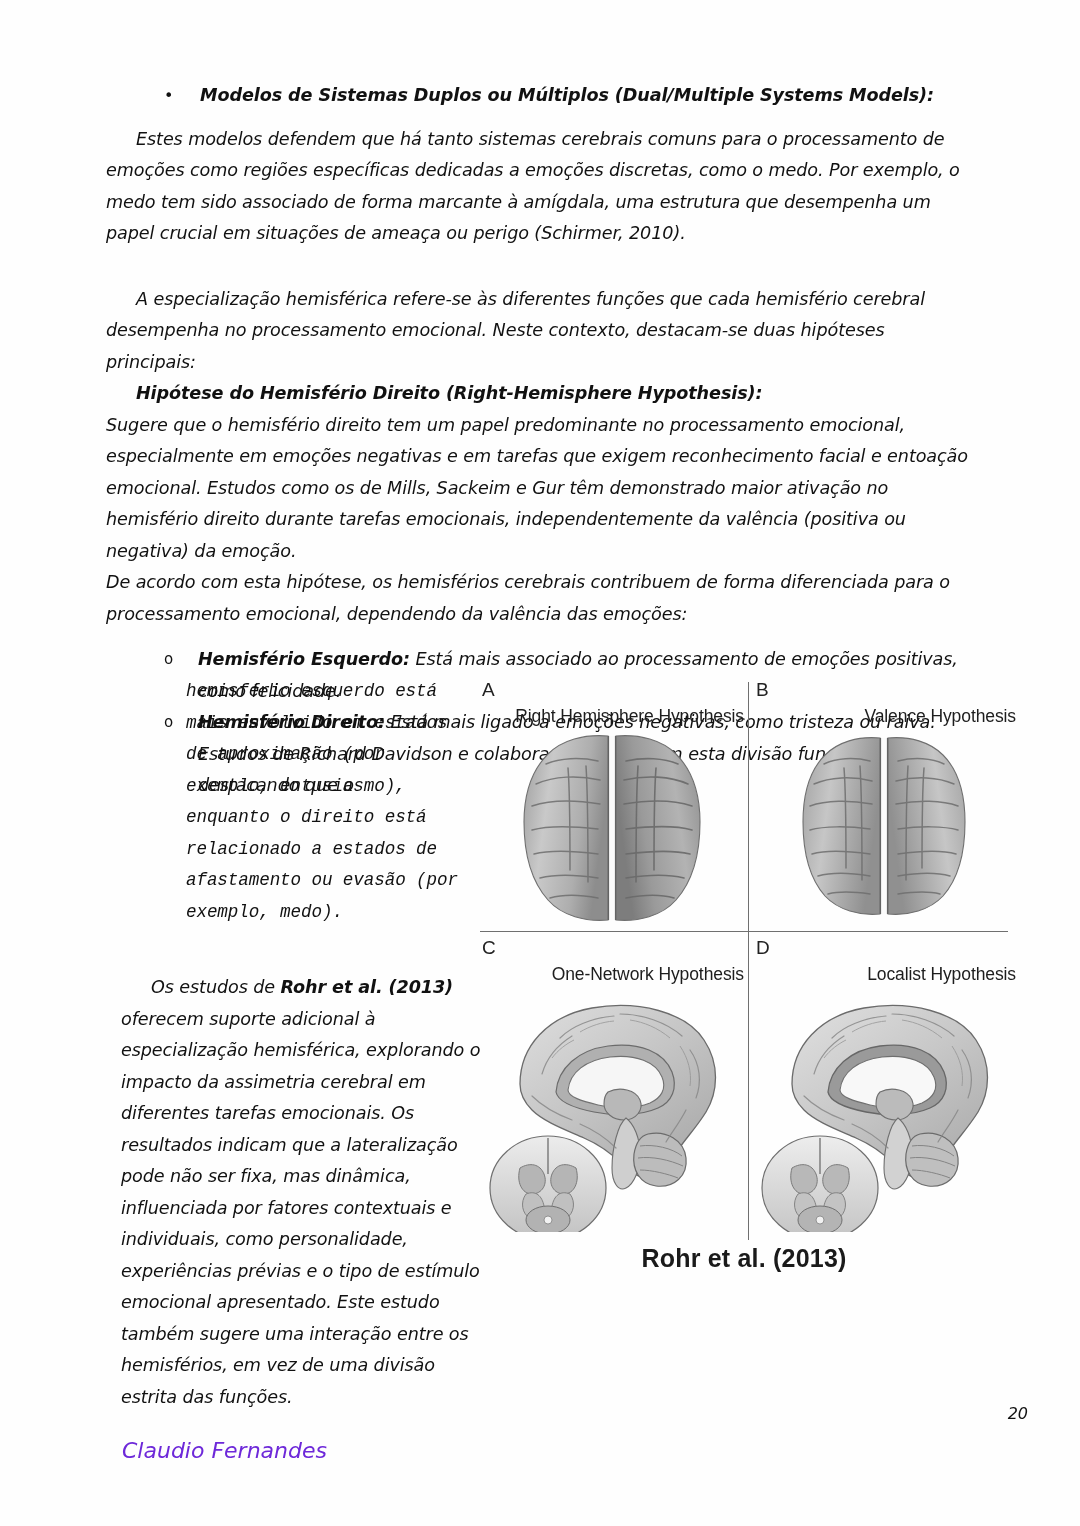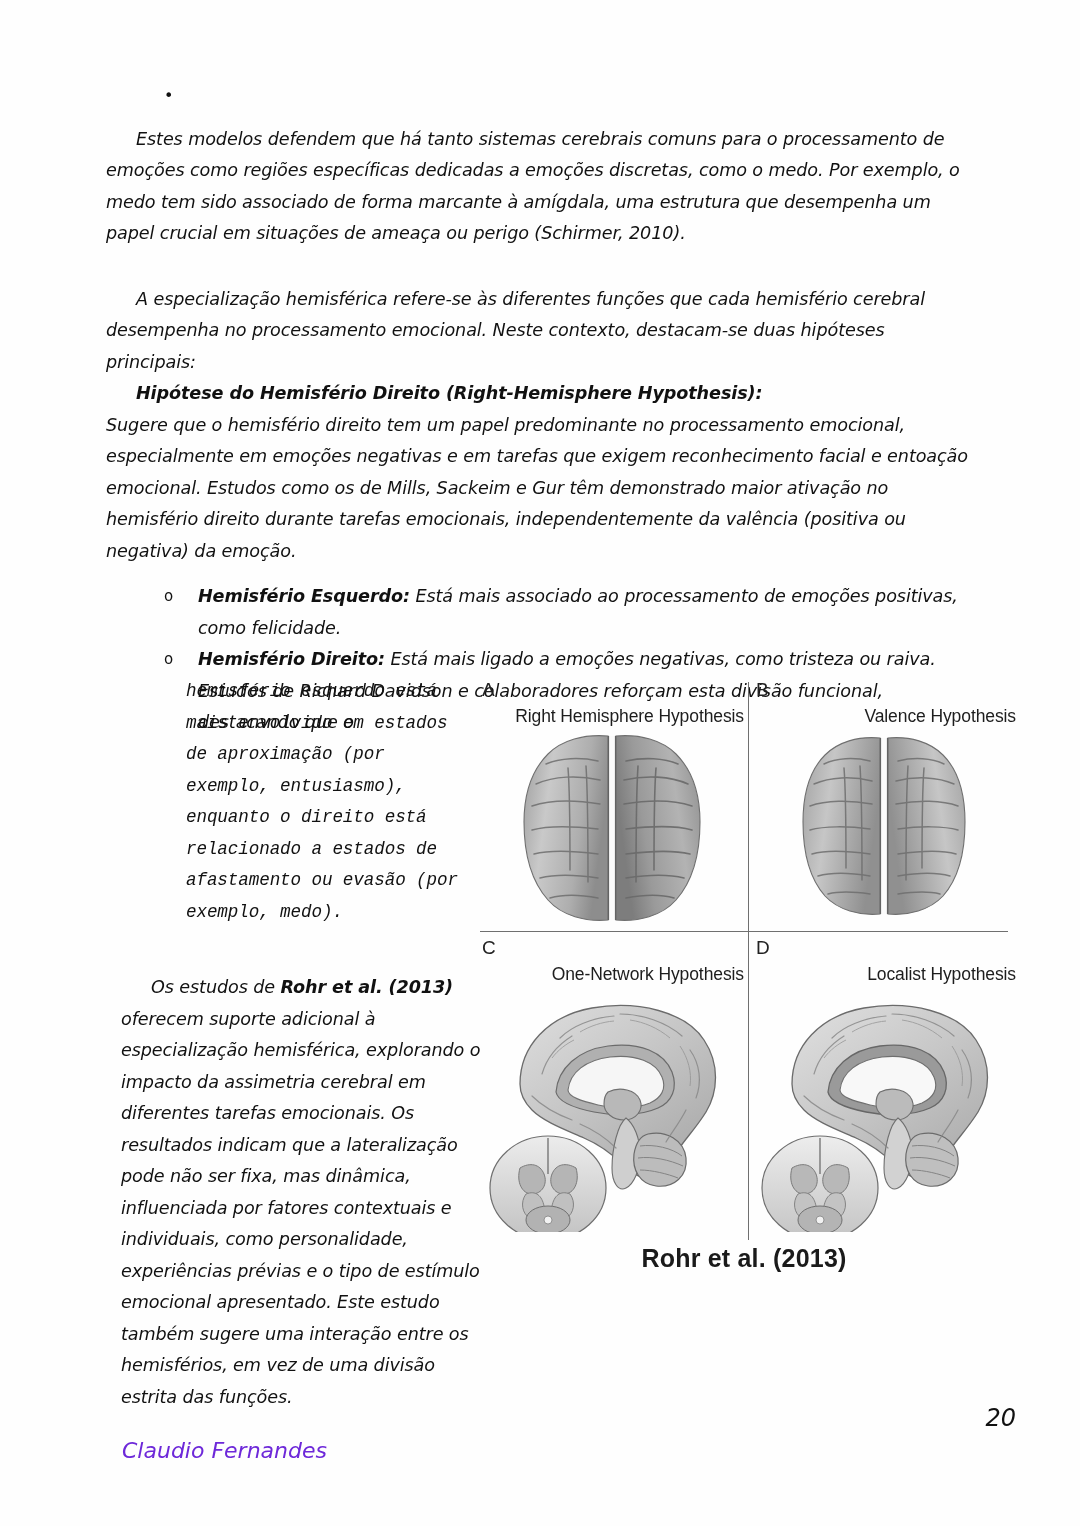--- a/index.html
+++ b/index.html
@@ -210,25 +210,25 @@
     font-style: normal;
     font-weight: 700;
     font-size: 25px;
     color: #1a1a1a;
     letter-spacing: 0.2px;
   }
 
   
   #page-number {
     position: absolute;
-    right: 64px;
+    right: 52px;
     top: 1404px;
     font-family: "DejaVu Sans", sans-serif;
     font-style: italic;
-    font-size: 24px;
+    font-size: 16px;
     color: #111;
   }
   #footer-author {
     position: absolute;
     left: 122px;
     top: 1438px;
     font-family: "DejaVu Sans", sans-serif;
     font-style: italic;
     font-size: 22px;
     color: #6d28d9;
@@ -237,33 +237,35 @@
 </style>
 </head>
 <body>
 
 <div class="page">
 
   <div id="top-block" class="prose">
 
     <div class="bullet-line">
       <span class="bullet-dot">•</span>
+      <span class="bullet-text">Modelos de Sistemas Duplos ou Múltiplos (Dual/Multiple Systems Models):</span>
     </div>
 
     <p class="para indent">Estes modelos defendem que há tanto sistemas cerebrais comuns para o processamento de emoções como regiões específicas dedicadas a emoções discretas, como o medo. Por exemplo, o medo tem sido associado de forma marcante à amígdala, uma estrutura que desempenha um papel crucial em situações de ameaça ou perigo (Schirmer, 2010).</p>
 
     <div class="gap-md"></div>
 
     <p class="para indent">A especialização hemisférica refere-se às diferentes funções que cada hemisfério cerebral desempenha no processamento emocional. Neste contexto, destacam-se duas hipóteses principais:</p>
 
     <p class="subhead">Hipótese do Hemisfério Direito (Right-Hemisphere Hypothesis):</p>
 
     <p class="para">Sugere que o hemisfério direito tem um papel predominante no processamento emocional, especialmente em emoções negativas e em tarefas que exigem reconhecimento facial e entoação emocional. Estudos como os de Mills, Sackeim e Gur têm demonstrado maior ativação no hemisfério direito durante tarefas emocionais, independentemente da valência (positiva ou negativa) da emoção.</p>
 
 
+    <p class="para">De acordo com esta hipótese, os hemisférios cerebrais contribuem de forma diferenciada para o processamento emocional, dependendo da valência das emoções:</p>
 
     <div class="gap-sm"></div>
 
     <div class="sub-bullet">
       <span class="marker">o</span>
       <span class="sb-text"><b>Hemisfério Esquerdo:</b><span> Está mais associado ao processamento de emoções positivas, como felicidade.</span></span>
     </div>
 
     <div class="sub-bullet">
       <span class="marker">o</span>

